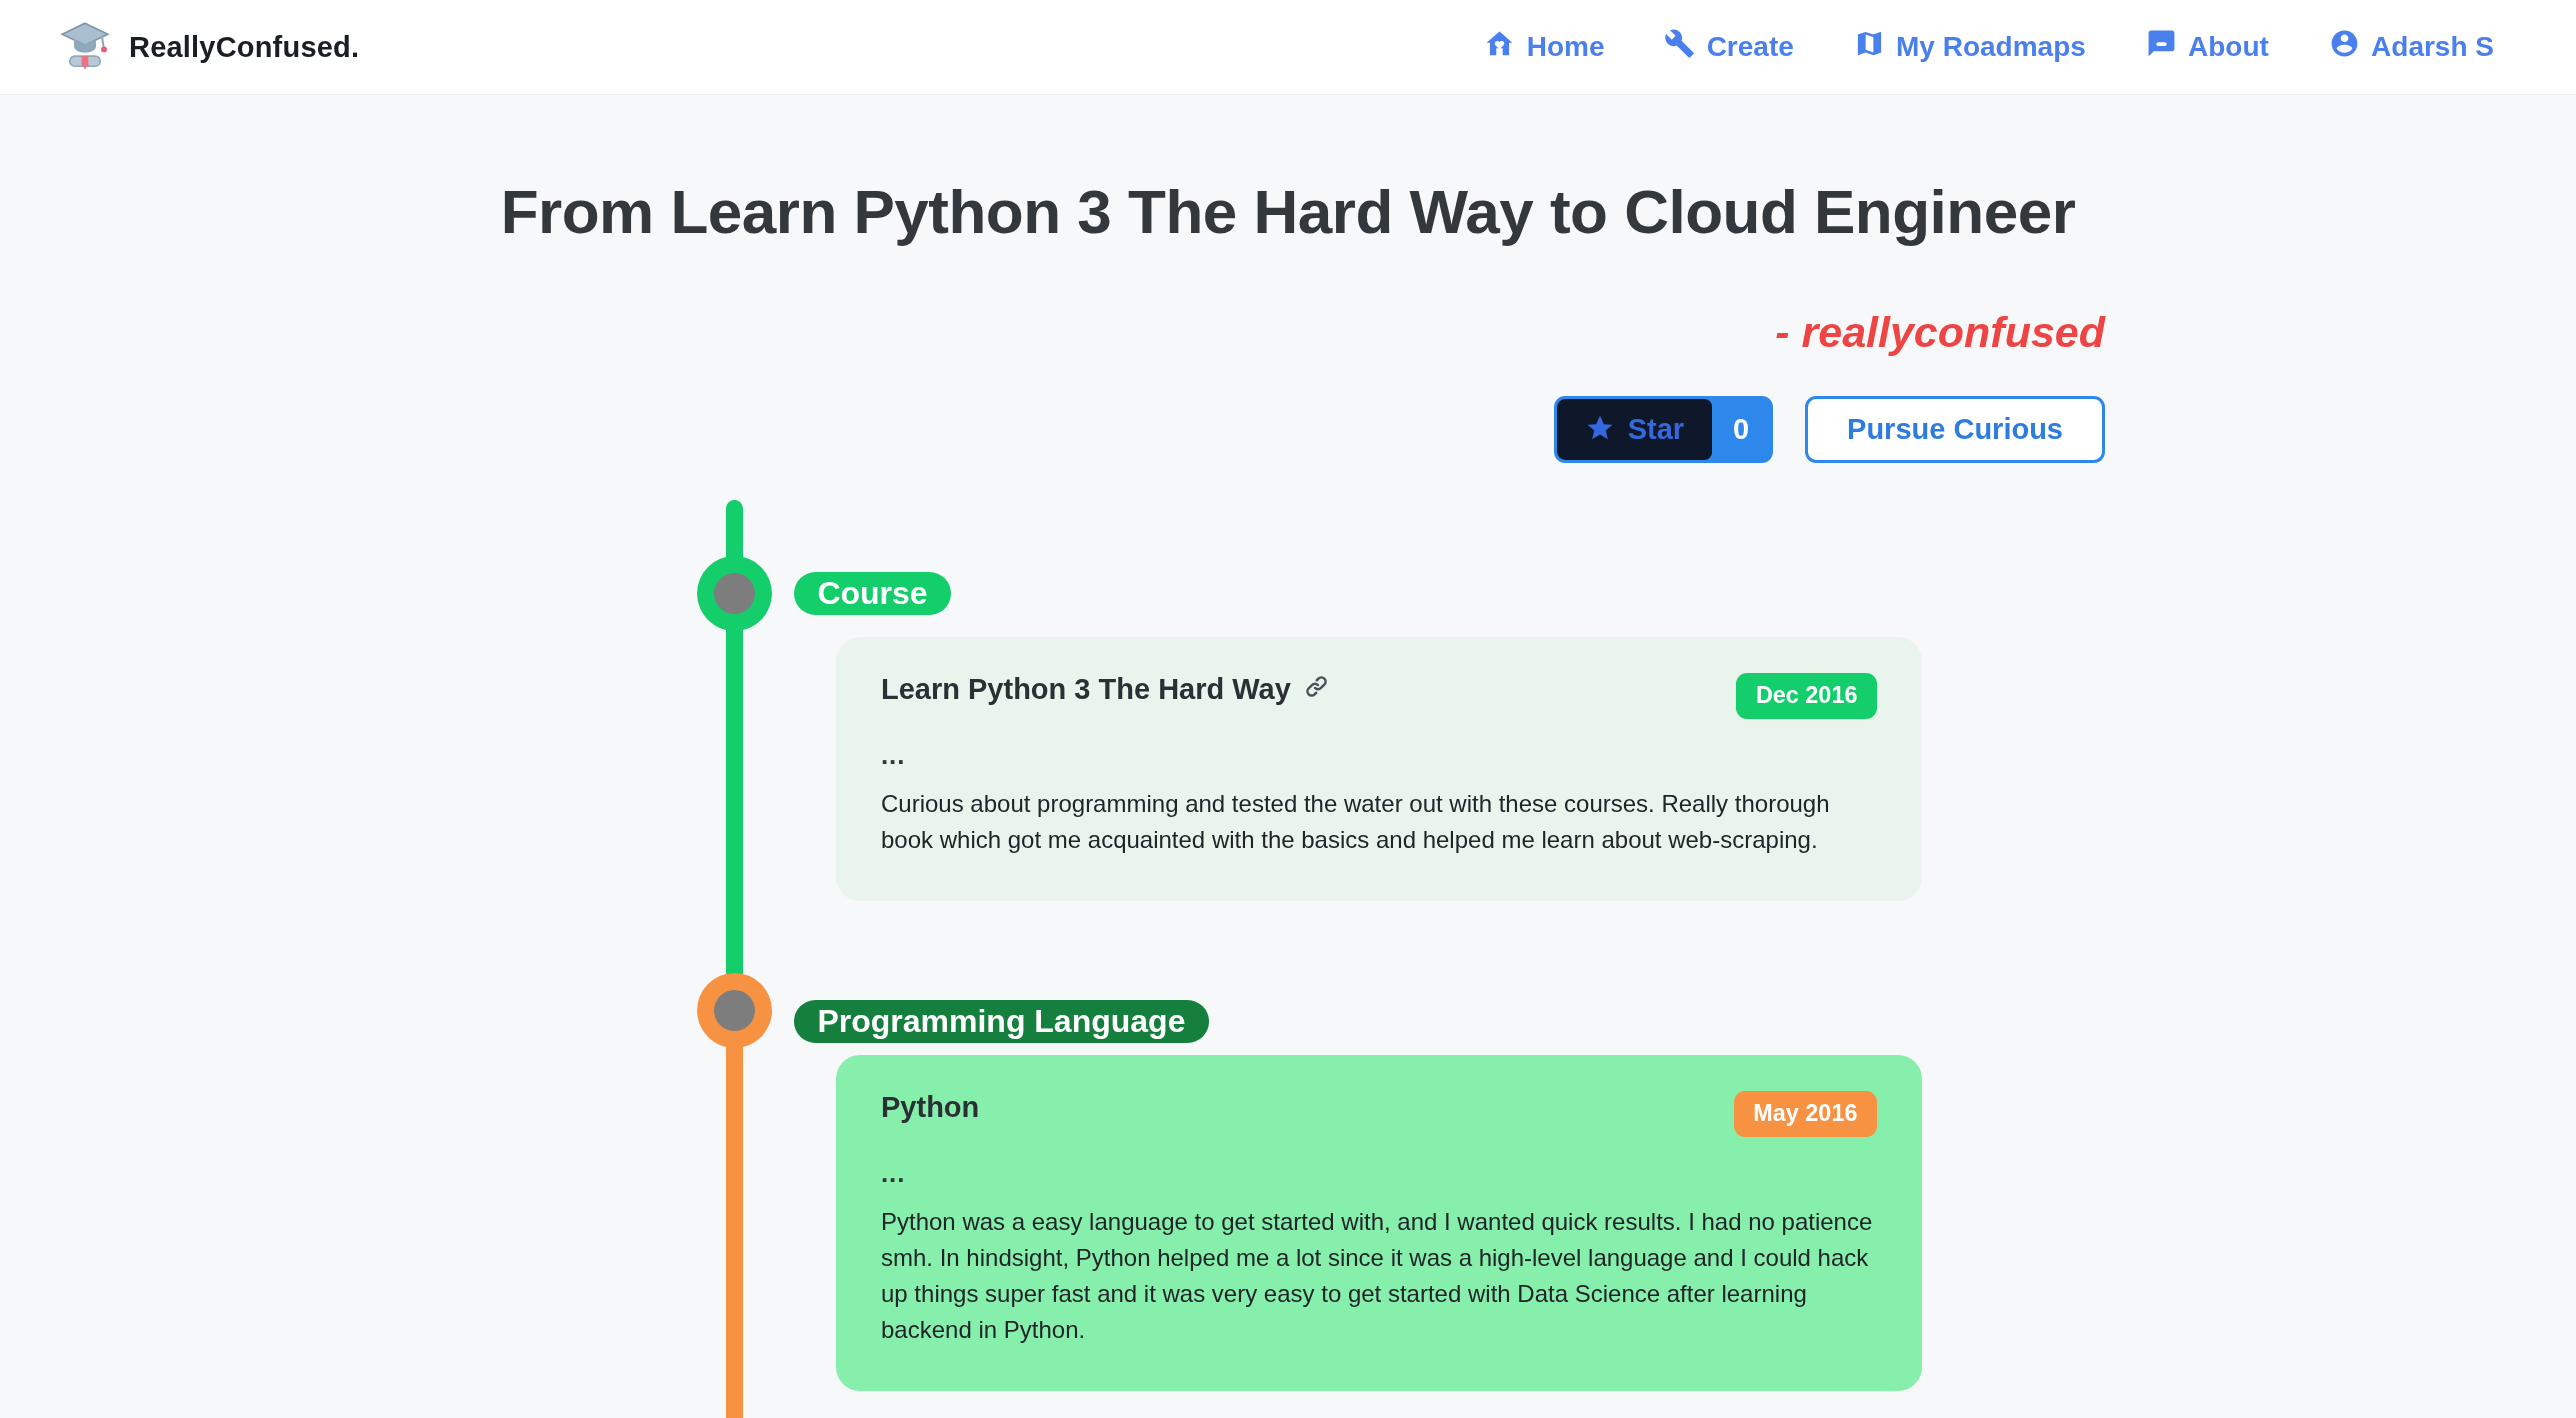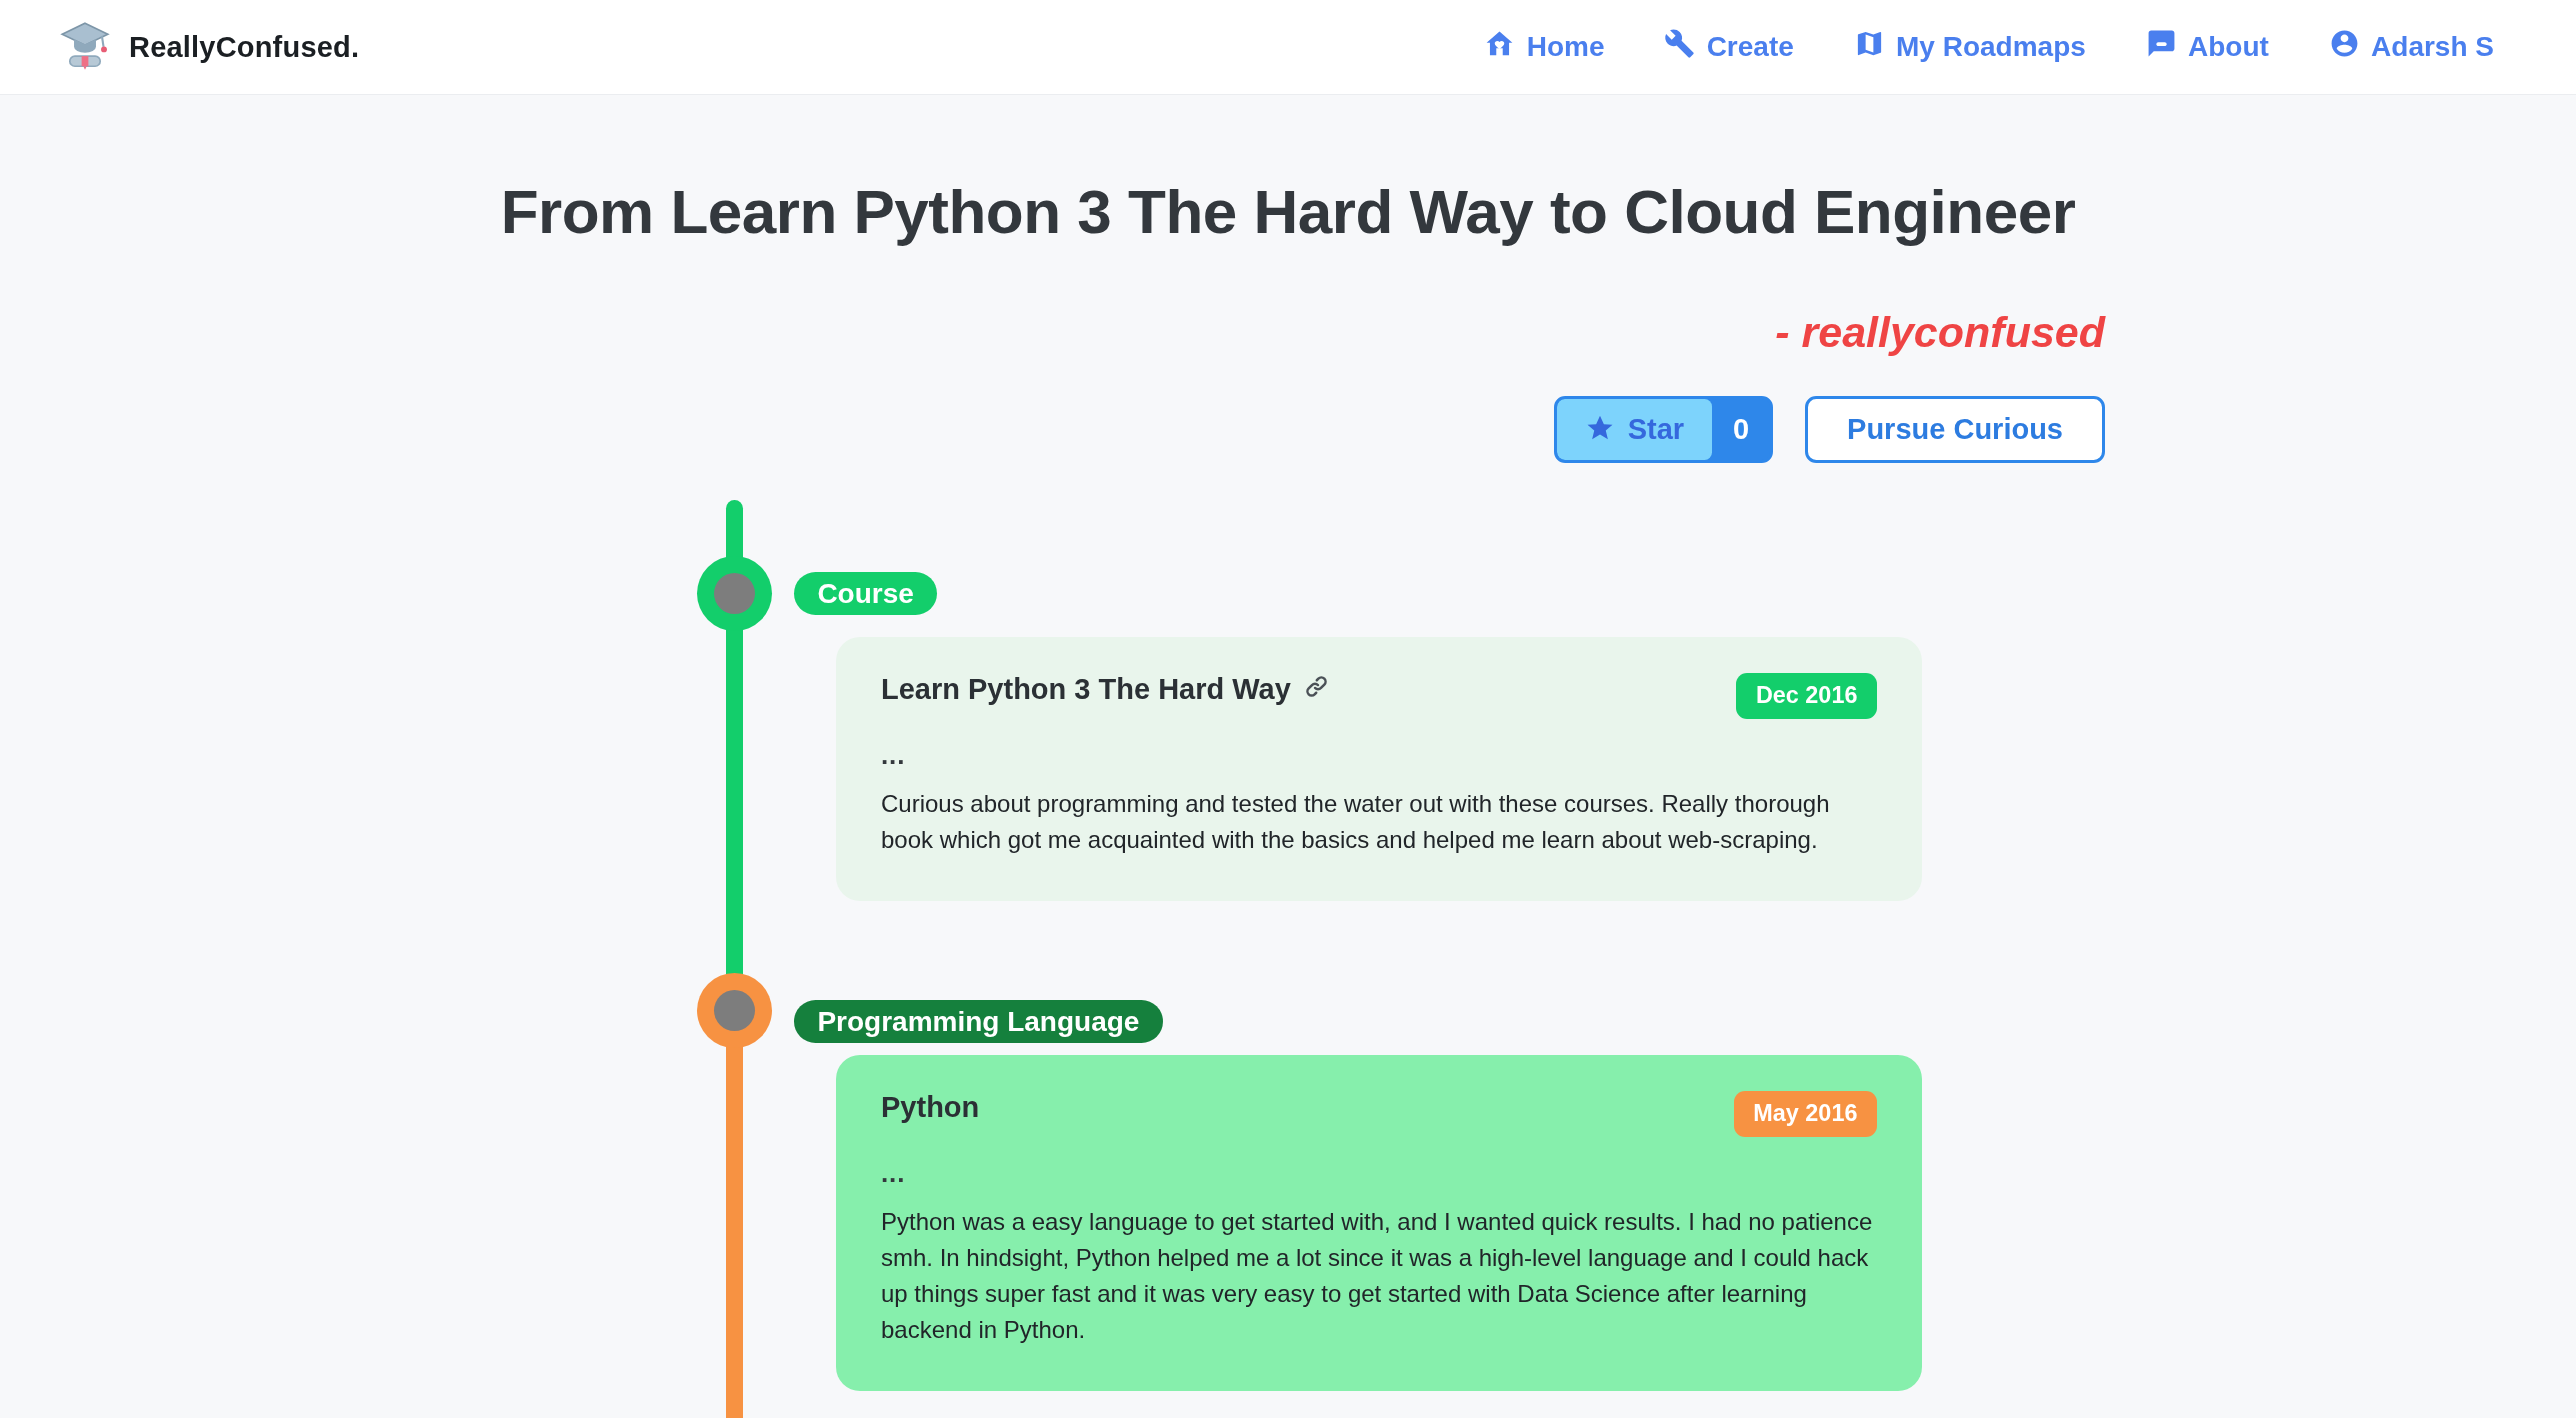--- a/index.html
+++ b/index.html
@@ -21,21 +21,21 @@
 
   
   .hero-title { position:absolute; top:176px; left:0; width:100%;
     text-align:center; font-size:62px; font-weight:800; color:#33383d; letter-spacing:-0.5px; }
   .hero-meta { position:absolute; top:308px; right:471px; display:flex;
     flex-direction:column; align-items:flex-end; }
   .author { font-size:43px; font-weight:700; font-style:italic; color:#ef4444; }
   .actions { margin-top:39px; display:flex; gap:32px; }
   .star-btn { display:flex; align-items:stretch; background:#2e87ea;
     border:3.7px solid #2e87ea; border-radius:11.2px; height:67px; cursor:pointer; overflow:hidden; }
-  .star-main { background:#7dd3fc; border-radius:7.5px; display:flex; align-items:center;
+  .star-main { background:#0f172a; border-radius:7.5px; display:flex; align-items:center;
     gap:13px; padding:0 28px; }
   .star-main svg { width:30px; height:30px; fill:#3568dd; }
   .star-label { font-size:29px; font-weight:700; color:#3568dd; }
   .star-count { width:58px; display:flex; align-items:center; justify-content:center;
     color:#ffffff; font-size:29px; font-weight:700; }
   .pursue-btn { height:67px; padding:0 39px; background:#ffffff;
     border:3.7px solid #2e87ea; border-radius:11.2px; color:#2d7ce0;
     font-size:29px; font-weight:700; display:flex; align-items:center; cursor:pointer; }
 
   
@@ -43,21 +43,21 @@
   .tl-line.seg-green { top:500px; height:510px; background:#13ce6b; border-radius:8.4px 8.4px 0 0; }
   .tl-line.seg-orange { top:1010px; height:408px; background:#f79242; }
   .tl-node { position:absolute; left:697px; width:75px; height:75px; border-radius:50%;
     z-index:2; display:flex; align-items:center; justify-content:center; }
   .tl-node .dot { width:41px; height:41px; border-radius:50%; background:#7d7d7d; }
   .node-green { top:556px; background:#13ce6b; }
   .node-orange { top:973px; background:#f79242; }
 
   .cat-badge { position:absolute; left:794px; height:43px; padding:0 23.4px;
     border-radius:21.5px; display:flex; align-items:center; color:#ffffff;
-    font-size:28px; font-weight:700; z-index:3; }
+    font-size:32px; font-weight:700; z-index:3; }
   .cat-green { top:572px; background:#13ce6b; }
   .cat-orange { top:1000px; background:#15803d; }
 
   .card { position:absolute; left:836px; width:1086px; border-radius:24px;
     padding:36px 45px 43px 45px; z-index:3; }
   .card-green { top:637px; background:#e9f5ec; }
   .card-orange { top:1055px; background:#86efac; }
   .card-head { display:flex; justify-content:space-between; align-items:flex-start; }
   .card-title { font-size:29px; font-weight:700; color:#2b3035;
     display:flex; align-items:center; gap:13px; }

